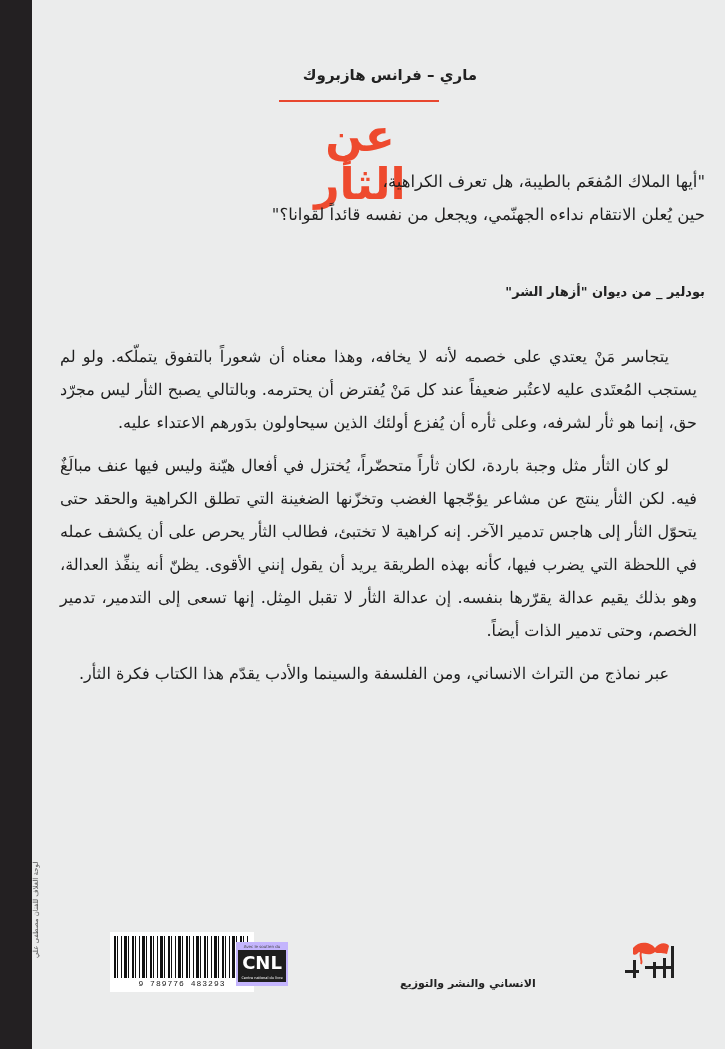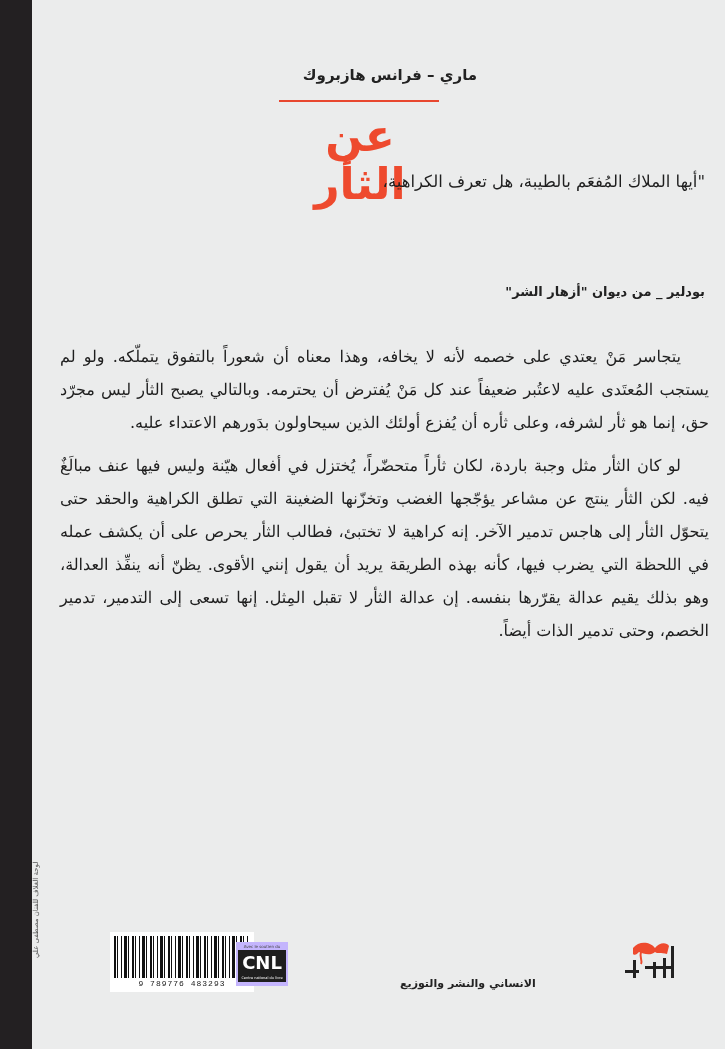--- a/index.html
+++ b/index.html
@@ -40,21 +40,21 @@
       color: #1e1e1e;
     }
     .epigraph .line { display: block; white-space: nowrap; }
     .attribution {
       position: absolute; right: 20px; top: 284px; width: 440px;
       direction: rtl; text-align: right;
       font-family: "DejaVu Sans", sans-serif; font-weight: bold;
       font-size: 13px; color: #222;
     }
     .body-text {
-      position: absolute; left: 60px; right: 16px; top: 340px;
+      position: absolute; left: 60px; right: 28px; top: 340px;
       direction: rtl; text-align: justify; text-align-last: right;
       font-family: "DejaVu Serif", serif; font-size: 16px; line-height: 33px;
       color: #1e1e1e;
     }
     .body-text p { margin: 0 0 10px 0; text-indent: 28px; }
     .barcode {
       position: absolute; left: 110px; top: 932px; width: 144px; height: 60px;
       background: #fff; padding: 4px 4px 0 4px; box-sizing: border-box;
     }
     .barcode .bars {
@@ -100,26 +100,28 @@
 
 <div class="spine"></div>
 <div class="page"></div>
 
 <div class="author">ماري – فرانس هازبروك</div>
 <div class="rule"></div>
 <div class="title">عن الثأر</div>
 
 <div class="epigraph">
   <span class="line">"أيها الملاك المُفعَم بالطيبة، هل تعرف الكراهية،</span>
+  <span class="line">حين يُعلن الانتقام نداءه الجهنّمي، ويجعل من نفسه قائداً لقوانا؟"</span>
 </div>
 <div class="attribution">بودلير _ من ديوان "أزهار الشر"</div>
 
 <div class="body-text">
   <p>يتجاسر مَنْ يعتدي على خصمه لأنه لا يخافه، وهذا معناه أن شعوراً بالتفوق يتملّكه. ولو لم يستجب المُعتَدى عليه لاعتُبر ضعيفاً عند كل مَنْ يُفترض أن يحترمه. وبالتالي يصبح الثأر ليس مجرّد حق، إنما هو ثأر لشرفه، وعلى ثأره أن يُفزع أولئك الذين سيحاولون بدَورهم الاعتداء عليه.</p>
   <p>لو كان الثأر مثل وجبة باردة، لكان ثأراً متحضّراً، يُختزل في أفعال هيّنة وليس فيها عنف مبالَغٌ فيه. لكن الثأر ينتج عن مشاعر يؤجّجها الغضب وتخزّنها الضغينة التي تطلق الكراهية والحقد حتى يتحوّل الثأر إلى هاجس تدمير الآخر. إنه كراهية لا تختبئ، فطالب الثأر يحرص على أن يكشف عمله في اللحظة التي يضرب فيها، كأنه بهذه الطريقة يريد أن يقول إنني الأقوى. يظنّ أنه ينفِّذ العدالة، وهو بذلك يقيم عدالة يقرّرها بنفسه. إن عدالة الثأر لا تقبل المِثل. إنها تسعى إلى التدمير، تدمير الخصم، وحتى تدمير الذات أيضاً.</p>
+  <p>عبر نماذج من التراث الانساني، ومن الفلسفة والسينما والأدب يقدّم هذا الكتاب فكرة الثأر.</p>
 </div>
 
 <div class="cover-credit">لوحة الغلاف للفنان مصطفى علي</div>
 
 <div class="barcode">
   <div class="bars"></div>
   <div class="digits">9 789776 483293</div>
 </div>
 
 <div class="cnl">

